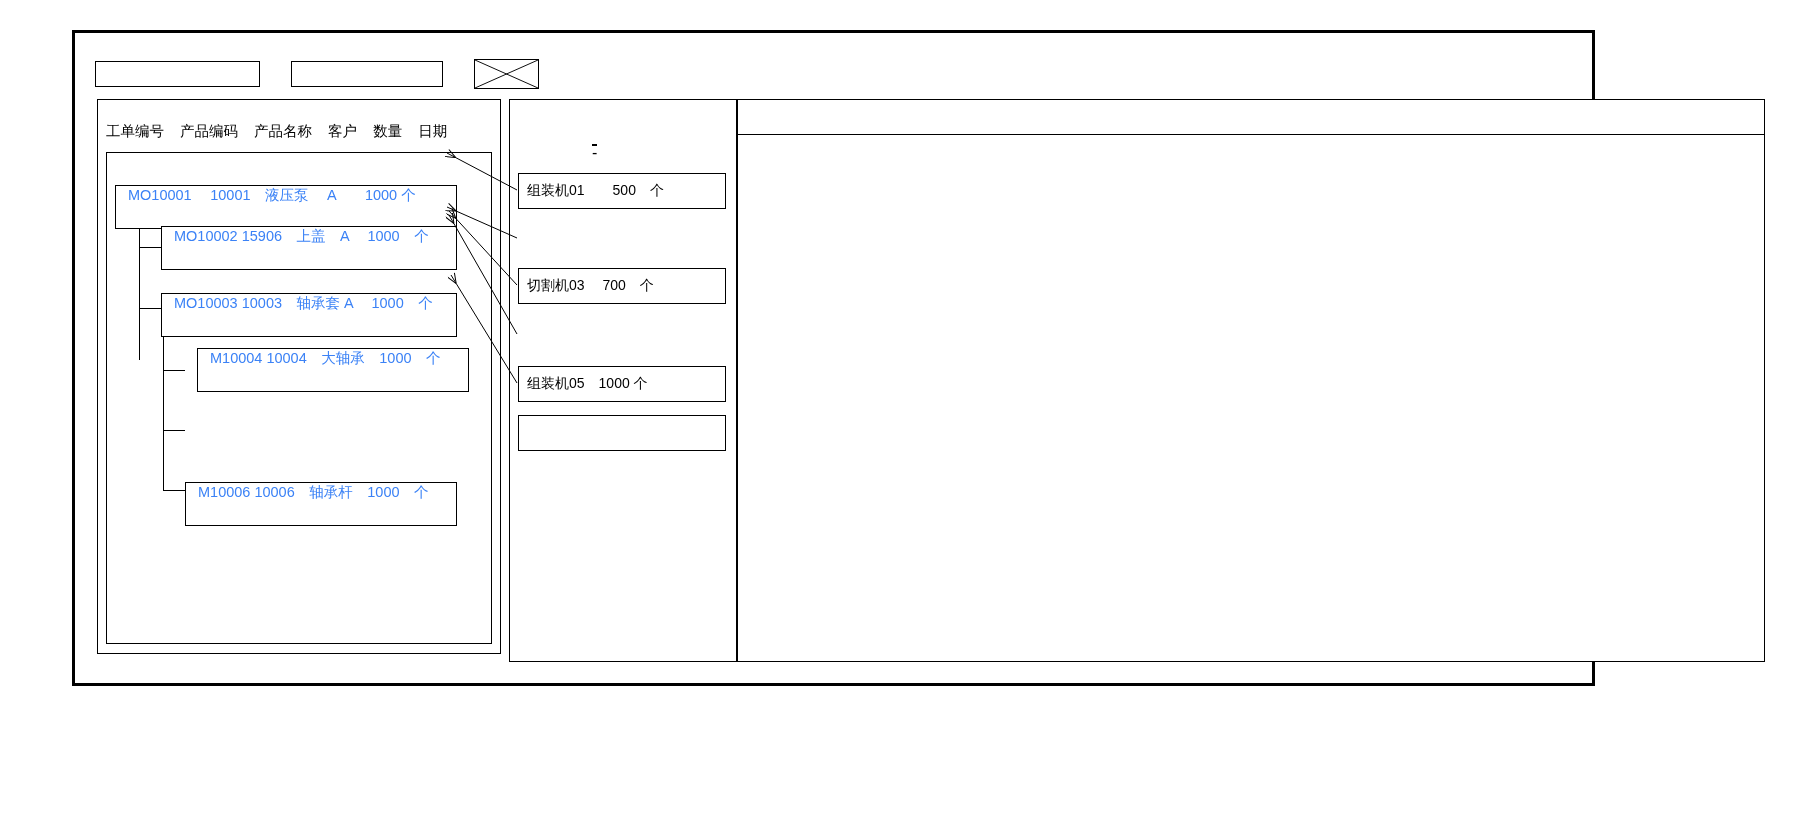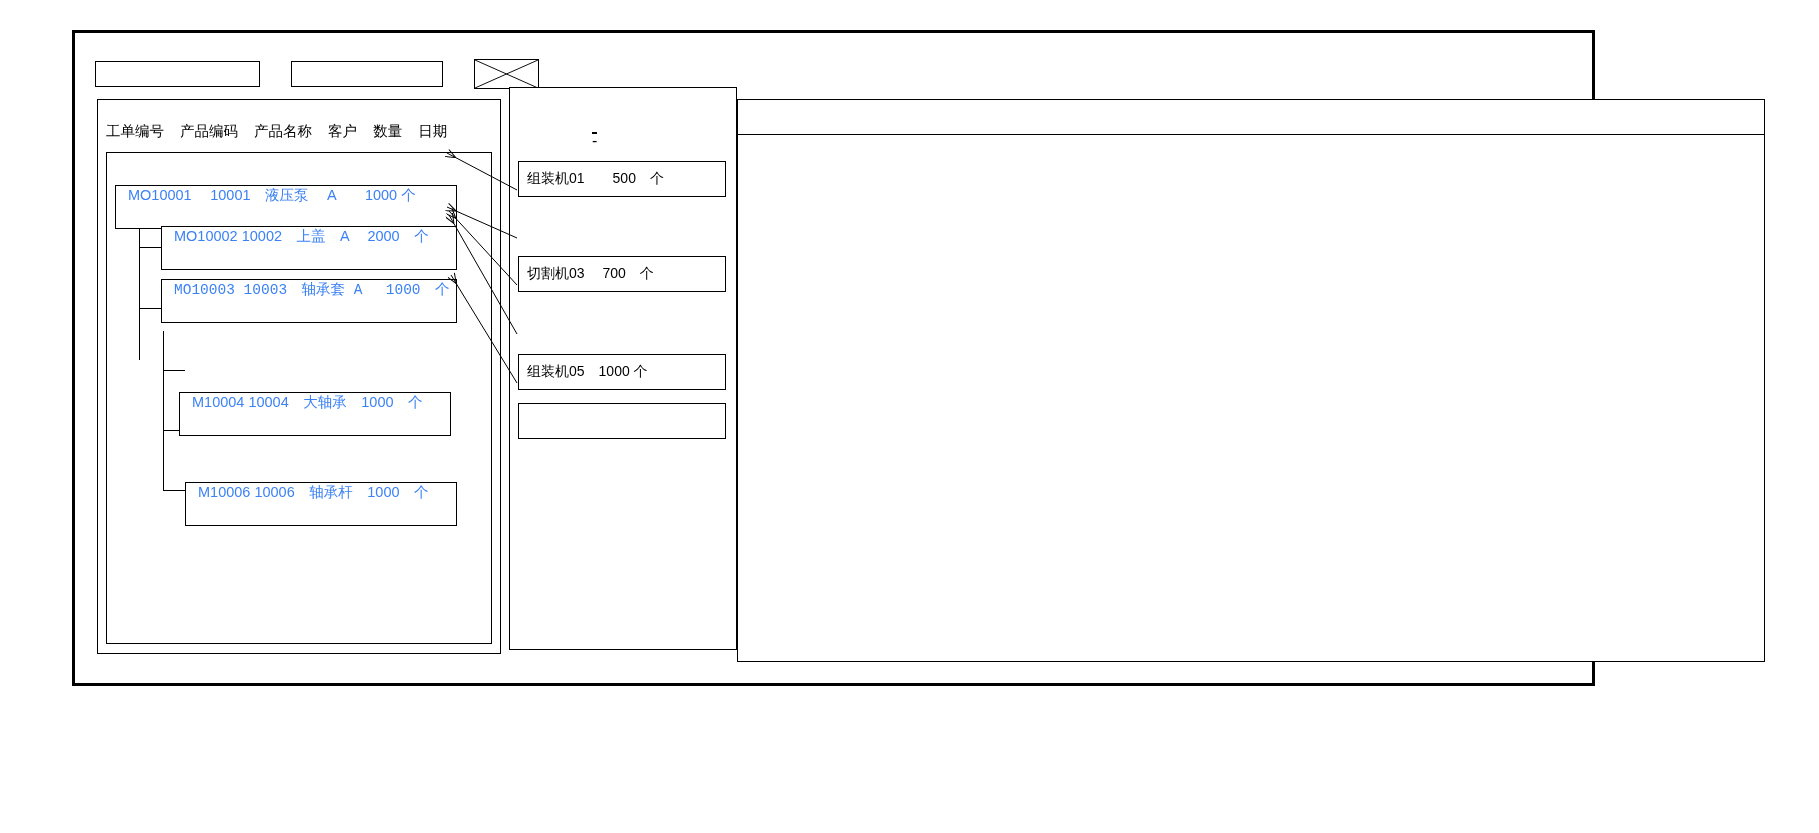--- a/index.html
+++ b/index.html
@@ -49,21 +49,21 @@
   }
   #tb-image-icon svg { display: block; width: 100%; height: 100%; }
 
   
   .panel {
     position: absolute;
     border: 1.2px solid #000000;
     background: #ffffff;
   }
   #panel-orders  { left: 22px;  top: 66px; width: 404px; height: 555px; }
-  #panel-machines{ left: 434px; top: 54px; width: 228px; height: 563px; }
+  #panel-machines{ left: 434px; top: 66px; width: 228px; height: 563px; }
   #panel-detail  { left: 662px; top: 66px; width: 1028px; height: 563px; }
 
   
   #order-columns {
     position: absolute;
     left: 8px; top: 22px;
     width: 390px;
     font-size: 14.5px;
     color: #000000;
     white-space: nowrap;
@@ -172,28 +172,28 @@
         <div class="tline-v" style="left:56px;  top:178px; height:160px;"></div>
         <div class="tline-h" style="left:56px;  top:217px; width:22px;"></div>
         <div class="tline-h" style="left:56px;  top:277px; width:22px;"></div>
         <div class="tline-h" style="left:56px;  top:337px; width:22px;"></div>
 
         <div class="node" id="node-0" style="left:8px;  top:32px;  width:342px; height:44px;">
           <span>MO10001　 10001　液压泵　 A　　1000 个</span>
         </div>
 
         <div class="node" id="node-1" style="left:54px; top:73px;  width:296px; height:44px;">
-          <span>MO10002  10002　上盖　A　 2000　个</span>
-        </div>
-
-        <div class="node" id="node-2" style="left:54px; top:126px; width:296px; height:44px;font-family:Liberation Mono, monospace;">
+          <span>MO10002  15906　上盖　A　 1000　个</span>
+        </div>
+
+        <div class="node" id="node-2" style="left:54px; top:140px; width:296px; height:44px;">
           <span>MO10003  10003　轴承套 A　 1000　个</span>
         </div>
 
-        <div class="node" id="node-3" style="left:72px; top:195px; width:272px; height:44px;margin-top:44px;">
+        <div class="node" id="node-3" style="left:90px; top:195px; width:272px; height:44px;">
           <span>M10004 10004　大轴承　1000　个</span>
         </div>
 
 
         <div class="node" id="node-5" style="left:78px; top:329px; width:272px; height:44px;">
           <span>M10006  10006　轴承杆　1000　个</span>
         </div>
 
       </div>
     </div>

